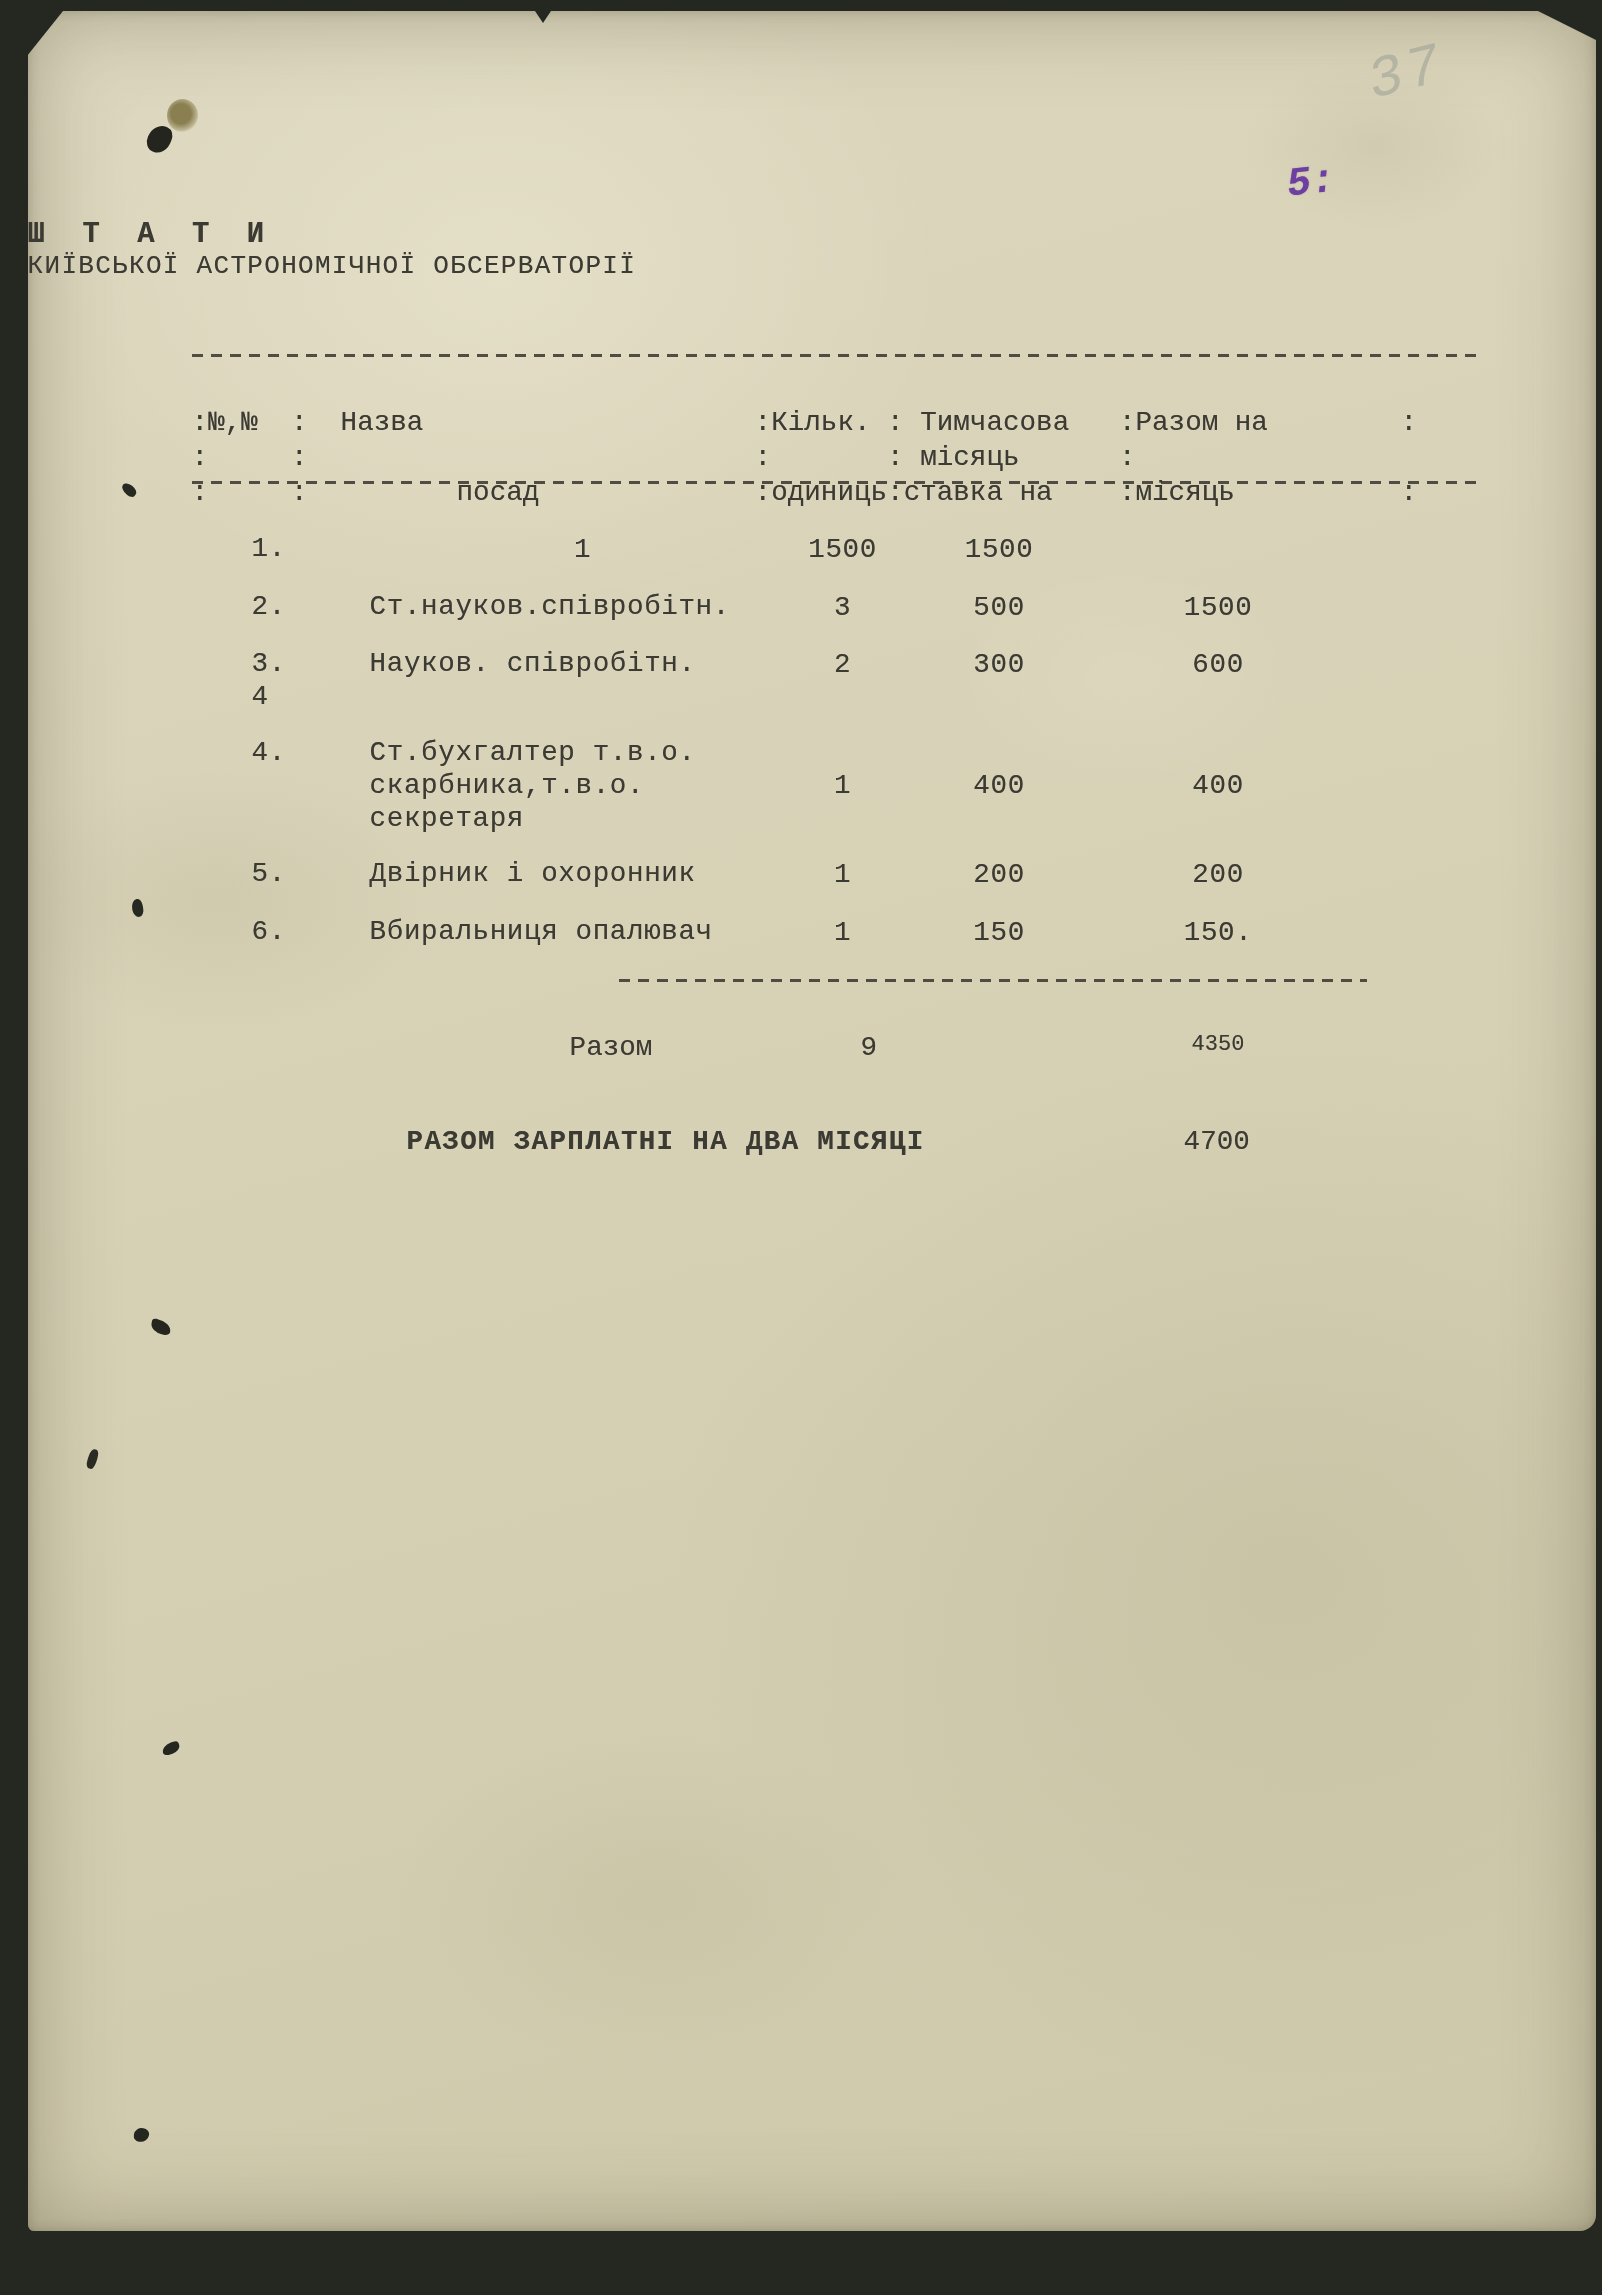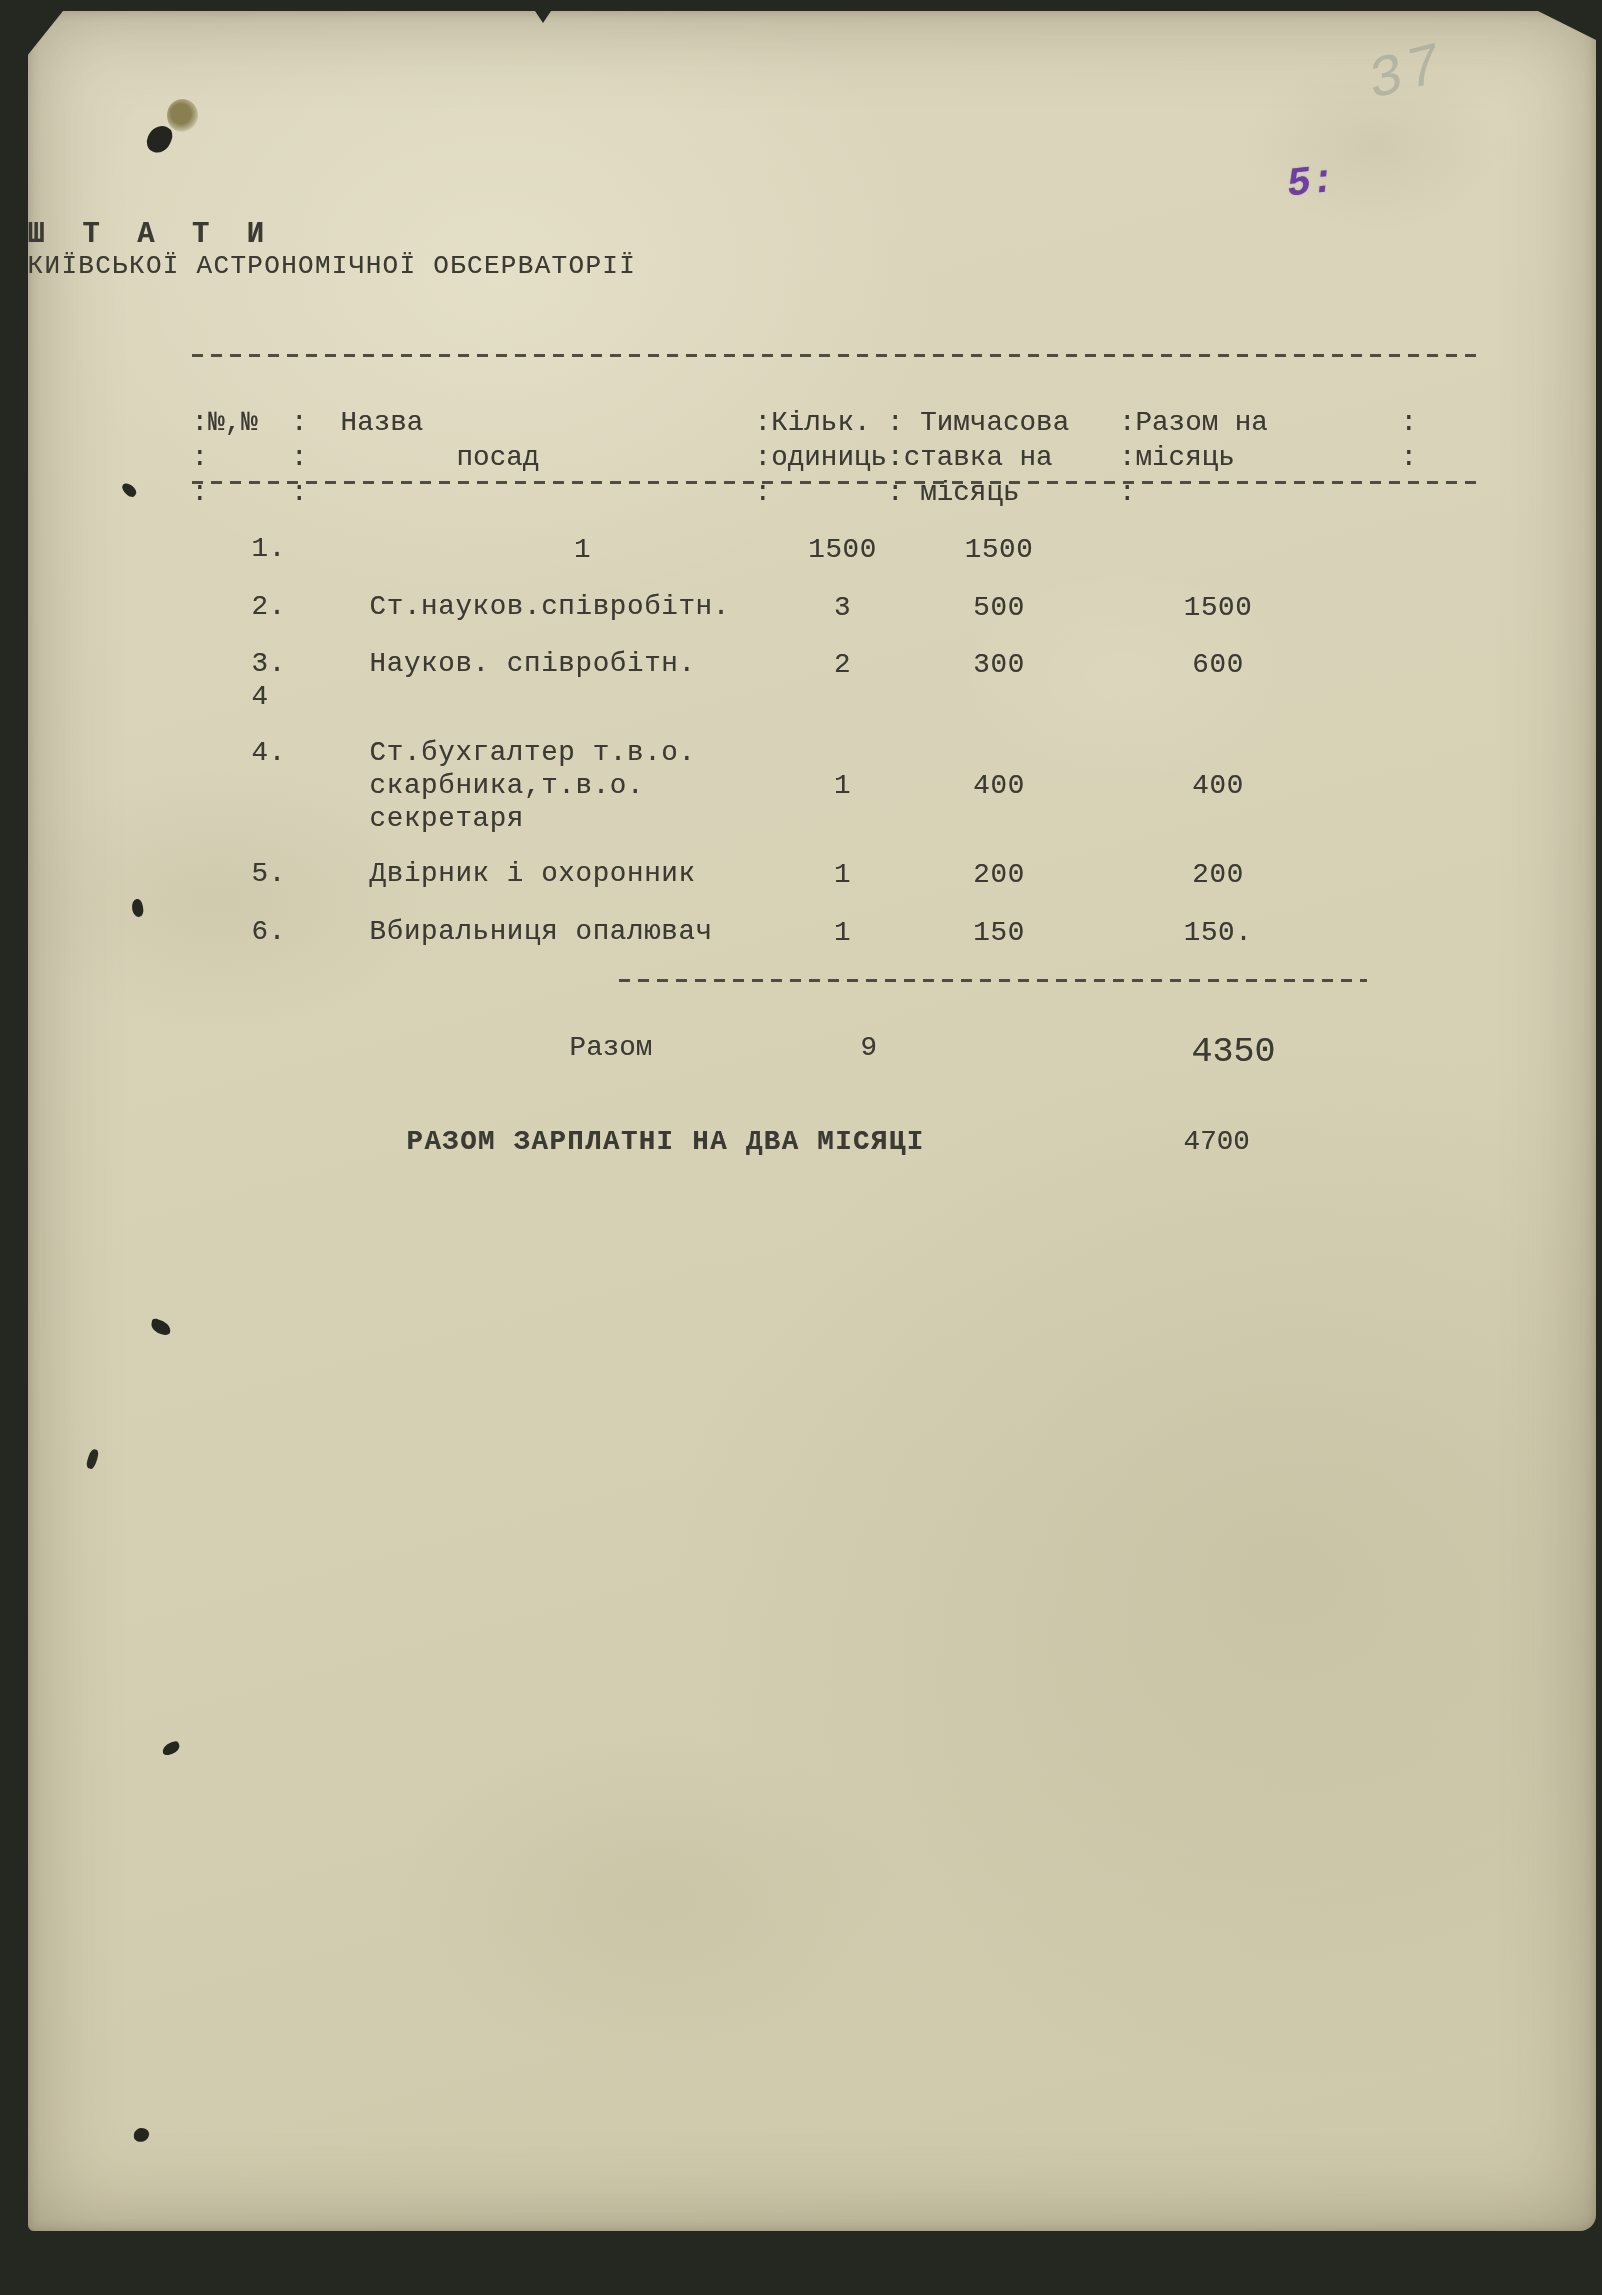--- a/index.html
+++ b/index.html
@@ -45,21 +45,21 @@
   .thead{position:absolute;left:164px;top:356px;font-size:27.6px;line-height:35px;margin-top:38px;}
   .thead .hline{white-space:pre;}
   .tbody{position:absolute;left:224px;top:521px;width:1076px;}
   .trow{display:grid;grid-template-columns:118px 426px 94px 219px 219px;margin-bottom:22.5px;}
   .c{font-size:27.6px;line-height:35px;letter-spacing:0.6px;}
   .c.multi{white-space:pre-line;line-height:33px;}
   .c.qty,.c.rate,.c.total{text-align:center;}
   .trow.tall .qty,.trow.tall .rate,.trow.tall .total{align-self:center;}
   .subtotal-label{position:absolute;left:542px;top:1021px;font-size:27.6px;font-family:Liberation Mono, monospace;}
   .subtotal-qty{position:absolute;left:833px;top:1021px;font-size:27.6px;}
-  .subtotal-total{position:absolute;left:1164px;top:1021px;font-size:35px;}
+  .subtotal-total{position:absolute;left:1164px;top:1021px;font-size:22px;}
   .grand-label{position:absolute;left:379px;top:1115px;font-size:27.6px;font-weight:bold;letter-spacing:1.3px;}
   .grand-total{position:absolute;left:1156px;top:1115px;font-size:27.6px;}
   .ink-note{position:absolute;left:1259px;top:149px;font-size:40px;font-weight:bold;
     font-style:italic;color:#6d3fa0;transform:rotate(-6deg);text-shadow:0 0 1.3px rgba(109,63,160,.5);}
   .pencil-note{position:absolute;left:1340px;top:30px;font-size:58px;font-style:italic;
     color:#8f968f;opacity:.45;transform:rotate(-14deg);letter-spacing:3.8px;}
   .stain{position:absolute;pointer-events:none;}
   .s1{left:139px;top:88px;width:31px;height:33px;border-radius:50%;
      background:radial-gradient(circle at 45% 45%, #8a7f50 0 40%, rgba(138,127,80,.4) 65%, transparent 75%);}
   .s2{left:120px;top:114px;width:22.5px;height:27.6px;background:#23251e;border-radius:60% 40% 55% 45%;transform:rotate(24deg);}
@@ -94,22 +94,22 @@
 
   <div class="heading-block">
     <div class="doc-title tw">Ш Т А Т И</div>
     <div class="doc-subtitle tw">КИЇВСЬКОЇ АСТРОНОМІЧНОЇ ОБСЕРВАТОРІЇ</div>
   </div>
 
   <div class="dash dash-top"></div>
 
   <div class="thead tw">
     <div class="hline">:№,№  :  Назва                    :Кільк. : Тимчасова   :Разом на        :</div>
+    <div class="hline">:     :                           :       : місяць      :</div>
     <div class="hline">:     :         посад             :одиниць:ставка на    :місяць          :</div>
-    <div class="hline">:     :                           :       : місяць      :</div>
   </div>
 
   <div class="dash dash-head-bottom"></div>
 
   <div class="tbody">
 
     <div class="trow">
       <div class="c num multi tw">1.</div>
       <div class="c qty tw">1</div>
       <div class="c rate tw">1500</div>

